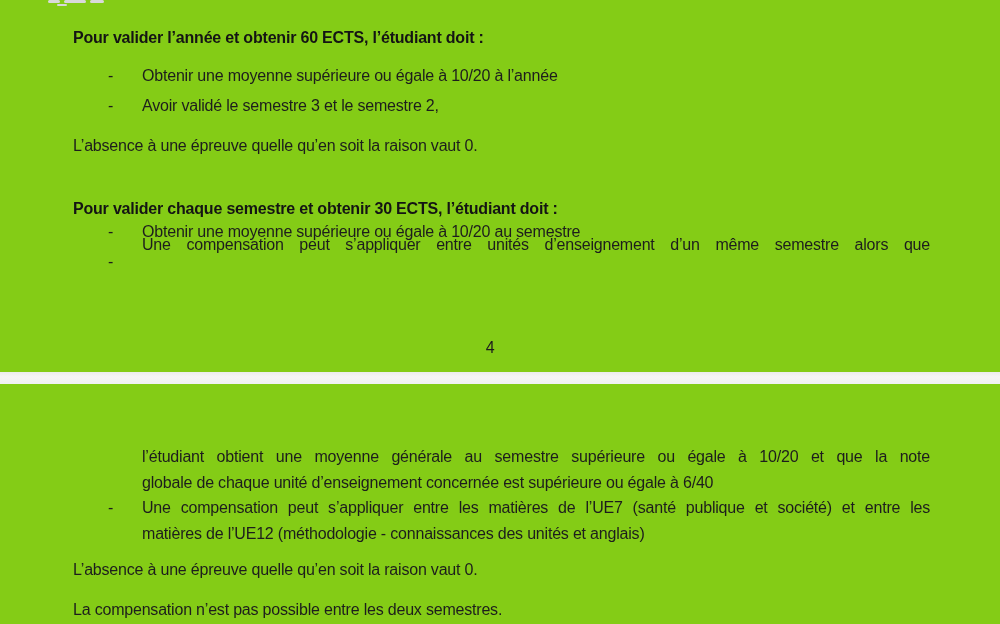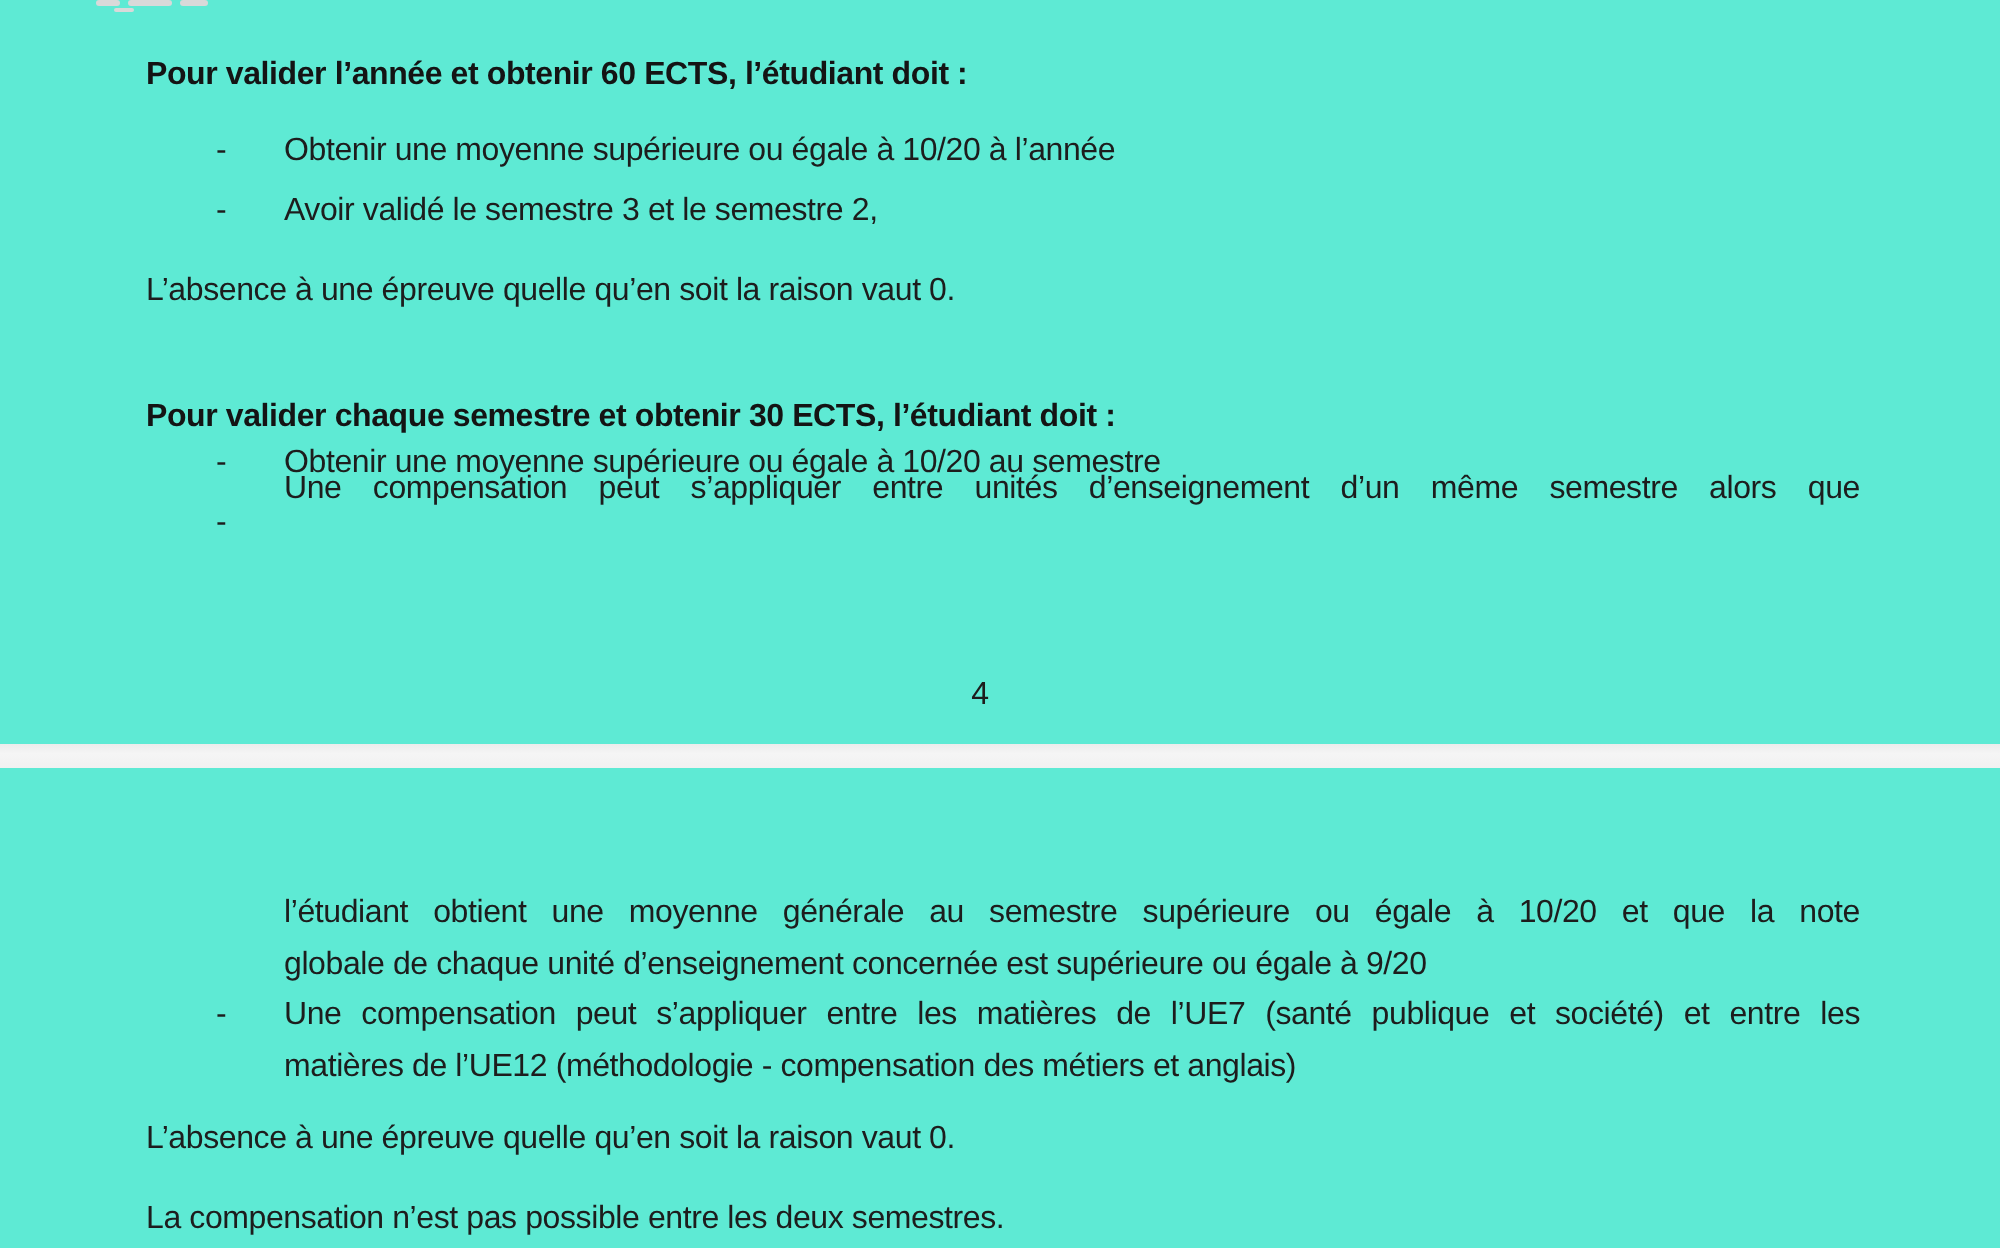--- a/index.html
+++ b/index.html
@@ -7,21 +7,21 @@
     padding: 0;
   }
   body {
     font-family: "Liberation Sans", "DejaVu Sans", sans-serif;
     background: #ffffff;
   }
   #canvas {
     position: relative;
     width: 1000px;
     height: 624px;
-    background: #5eead4;
+    background: #84cc16;
     overflow: hidden;
     color: #1d1d1d;
     font-size: 16px;
     letter-spacing: -0.2px;
     line-height: 21px;
   }
   .abs { position: absolute; }
   .bold { font-weight: 700; color: #141414; }
   .txt { white-space: nowrap; }
   .jline {
@@ -85,23 +85,23 @@
   </div>
 
   <div class="abs txt" style="left:108px; top:251px;">-</div>
   <div class="abs jline" style="left:142px; top:234px;">Une compensation peut s’appliquer entre unités d’enseignement d’un même semestre alors que</div>
 
   <div class="abs page-number" style="top:337px;">4</div>
 
   <div class="page-band" style="top:372px;"></div>
 
   <div class="abs jline" style="left:142px; top:446px;">l’étudiant obtient une moyenne générale au semestre supérieure ou égale à 10/20 et que la note</div>
-  <div class="abs txt" style="left:142px; top:472px;">globale de chaque unité d’enseignement concernée est supérieure ou égale à 9/20</div>
+  <div class="abs txt" style="left:142px; top:472px;">globale de chaque unité d’enseignement concernée est supérieure ou égale à 6/40</div>
 
   <div class="abs txt" style="left:108px; top:497px;">-</div>
   <div class="abs jline" style="left:142px; top:497px;">Une compensation peut s’appliquer entre les matières de l’UE7 (santé publique et société) et entre les</div>
-  <div class="abs txt" style="left:142px; top:523px;">matières de l’UE12 (méthodologie - compensation des métiers et anglais)</div>
+  <div class="abs txt" style="left:142px; top:523px;">matières de l’UE12 (méthodologie - connaissances des unités et anglais)</div>
 
   <div class="abs txt" style="left:73px; top:559px;">L’absence à une épreuve quelle qu’en soit la raison vaut 0.</div>
 
   <div class="abs txt" style="left:73px; top:599px;">La compensation n’est pas possible entre les deux semestres.</div>
 
 </div>
 
 </body></html>

